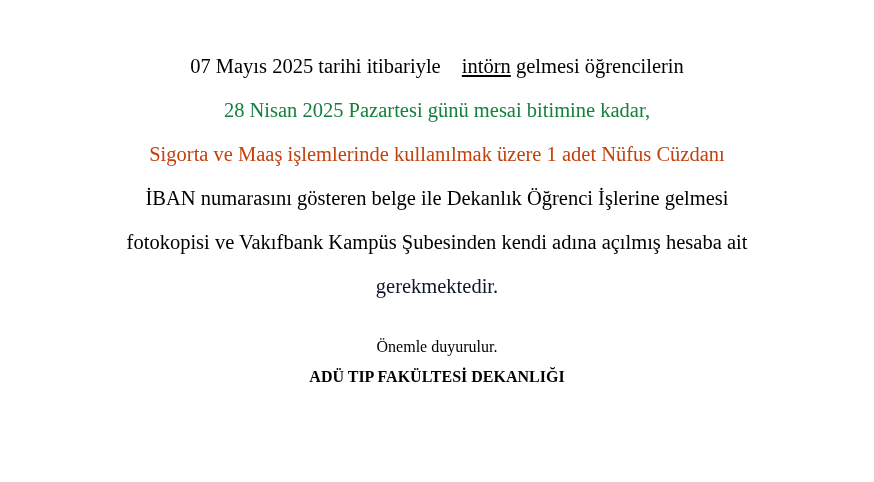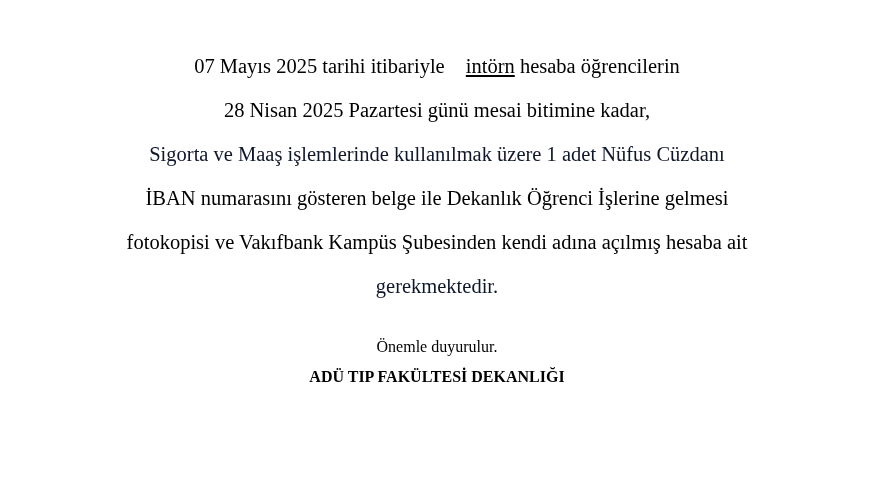--- a/index.html
+++ b/index.html
@@ -58,23 +58,23 @@
     font-weight: bold;
     line-height: 22px;
     text-align: center;
   }
 </style>
 </head>
 <body>
 
 <div class="page">
   <div class="announcement" id="announcement-body">
-      <div class="line" style="color: rgb(0, 0, 0);"><span>07 Mayıs 2025 tarihi itibariyle </span><span class="underline">intörn</span><span> hesaba öğrencilerin</span></div>
-      <div class="line red" style="color: #000000;"><span>28 Nisan 2025 Pazartesi günü mesai bitimine kadar,</span></div>
-      <div class="line" style="color: #0f172a;"><span>Sigorta ve Maaş işlemlerinde kullanılmak üzere 1 adet Nüfus Cüzdanı</span></div>
+      <div class="line" style="color: rgb(0, 0, 0);"><span>07 Mayıs 2025 tarihi itibariyle </span><span class="underline">intörn</span><span> gelmesi öğrencilerin</span></div>
+      <div class="line red" style="color: #15803d;"><span>28 Nisan 2025 Pazartesi günü mesai bitimine kadar,</span></div>
+      <div class="line" style="color: #c2410c;"><span>Sigorta ve Maaş işlemlerinde kullanılmak üzere 1 adet Nüfus Cüzdanı</span></div>
       <div class="line" style="color: rgb(0, 0, 0);"><span>İBAN numarasını gösteren belge ile Dekanlık Öğrenci İşlerine gelmesi</span></div>
       <div class="line" style="color: rgb(0, 0, 0);"><span>fotokopisi ve Vakıfbank Kampüs Şubesinden kendi adına açılmış hesaba ait</span></div>
       <div class="line" style="color: #0f172a;"><span>gerekmektedir.</span></div>
     </div>
 
   <div class="spacer"></div>
 
   <div class="closing">Önemle duyurulur.</div>
   <div class="signature">ADÜ TIP FAKÜLTESİ DEKANLIĞI</div>
 </div>

